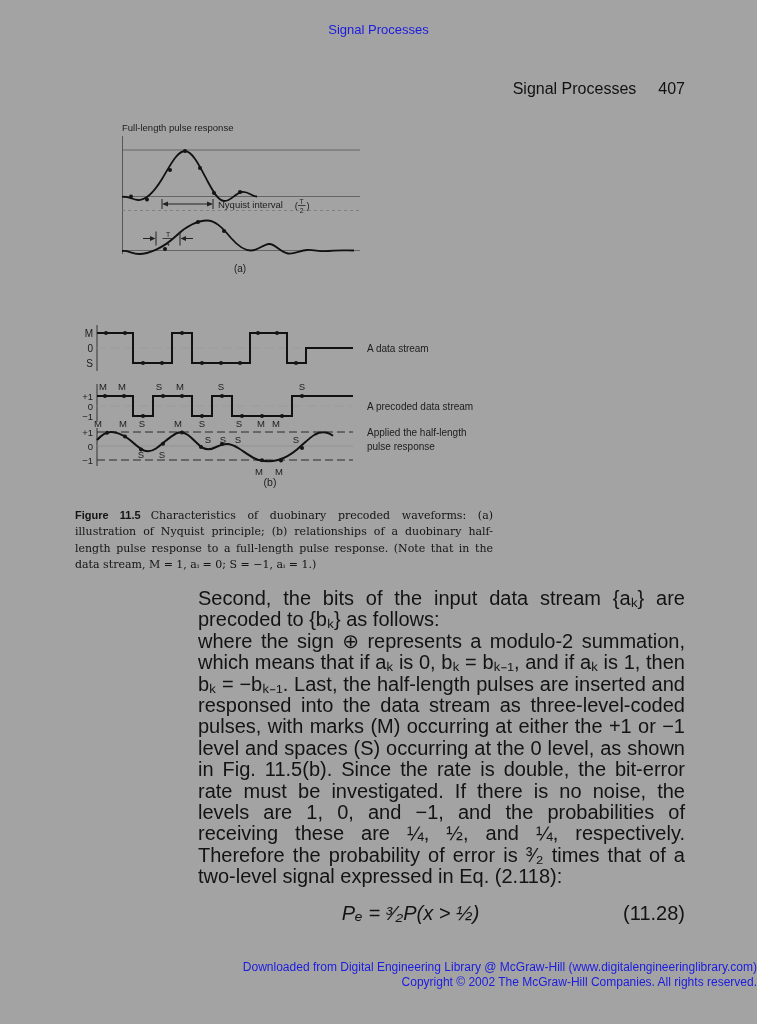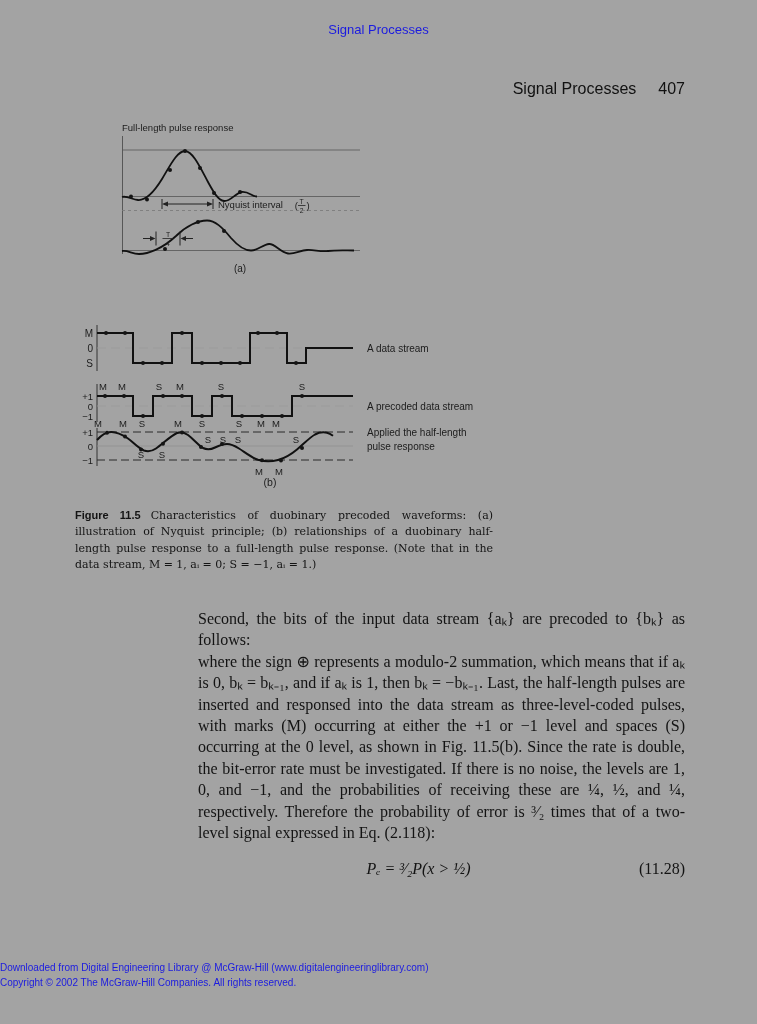--- a/index.html
+++ b/index.html
@@ -11,28 +11,28 @@
   .running-header .pagenum{margin-left:22px;}
   .fig{position:absolute;}
   .fig-a{left:110px;top:120px;}
   .fig-b{left:75px;top:308px;}
   svg text{font-family:"Liberation Sans",sans-serif;fill:#1c1c1c;}
   .caption{position:absolute;left:75px;top:496px;width:418px;
         font-family:"DejaVu Serif","Liberation Serif",serif;font-size:11px;line-height:16.4px;
         text-align:justify;color:#141414;}
   .caption .tag{font-family:"Liberation Sans",sans-serif;font-weight:bold;margin-right:10px;}
   .body-text{position:absolute;left:198px;top:588px;width:487px;
-        font-family:Liberation Serif, serif;font-size:16px;line-height:21.4px;
-        text-align:justify;color:#131313;margin-top:20px;}
+        font-family:Liberation Sans, sans-serif;font-size:20px;line-height:21.4px;
+        text-align:justify;color:#131313;}
   .body-text p{margin:0;}
   .eq-row{display:flex;align-items:baseline;margin:15px 0 16px 0;text-align:left;}
   .eq-expr{flex:1;text-align:center;font-style:italic;}
   .eq-num{font-style:normal;}
-  .footer{position:absolute;top:960px;left:0;width:100%;text-align:left;
-        color:#1b1be0;font-size:10px;line-height:15.2px;}
+  .footer{position:absolute;top:960px;left:0;width:100%;text-align:right;
+        color:#1b1be0;font-size:12px;line-height:15.2px;}
 </style>
 </head>
 <body>
 
 <div class="page">
 
   <div class="watermark-top">Signal Processes</div>
 
   <div class="running-header">
     <span>Signal Processes</span><span class="pagenum">407</span>

